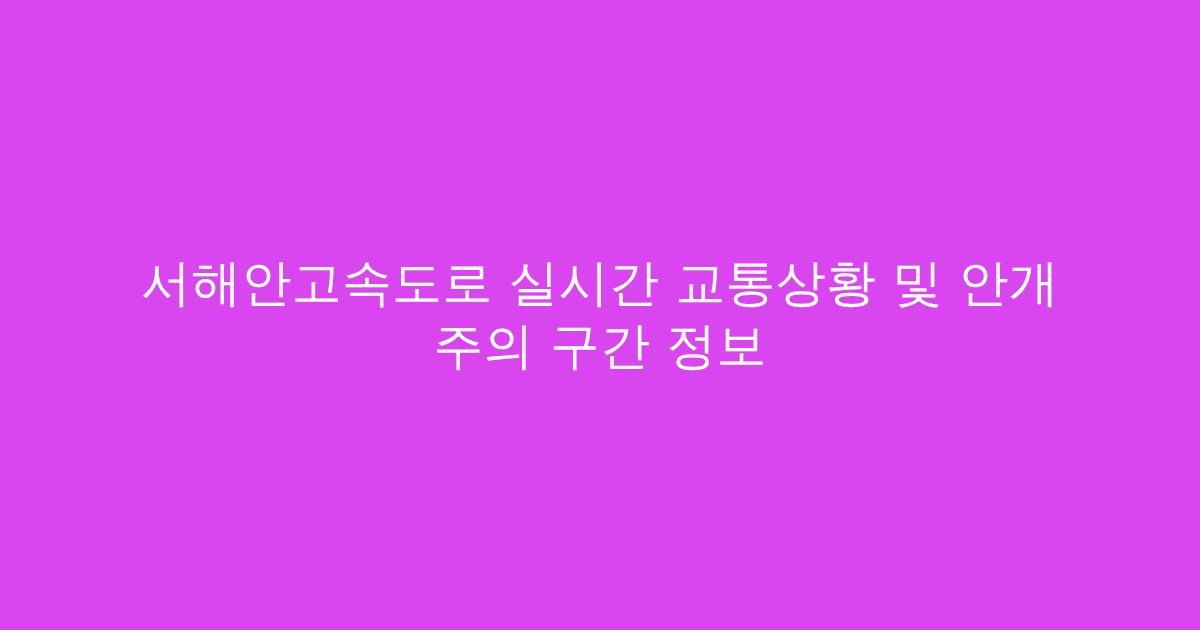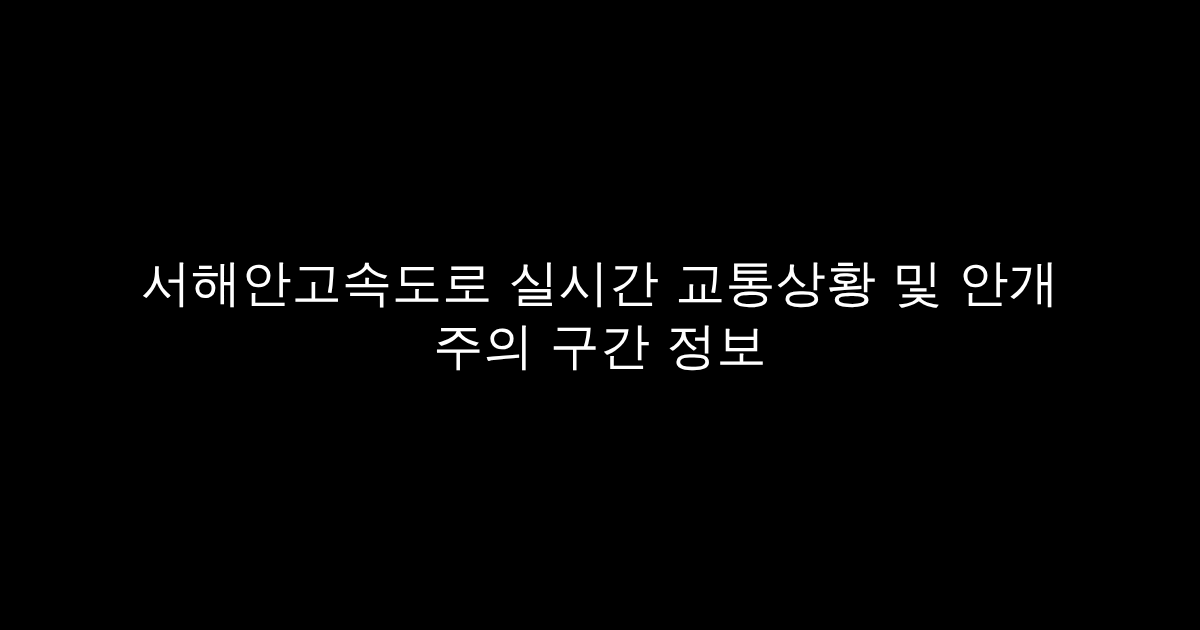--- a/index.html
+++ b/index.html
@@ -14,21 +14,21 @@
     overflow: hidden;
     font-family: "DejaVu Sans", "Liberation Sans", sans-serif;
   }
 
   
   .og-card {
     position: relative;
     box-sizing: border-box;
     width: 1200px;
     height: 630px;
-    background-color: #000000;
+    background-color: #d946ef;
     display: flex;
     align-items: center;
     justify-content: center;
     padding: 6px 100px;
   }
 
   .card-inner {
     width: 100%;
     display: flex;
     flex-direction: column;

